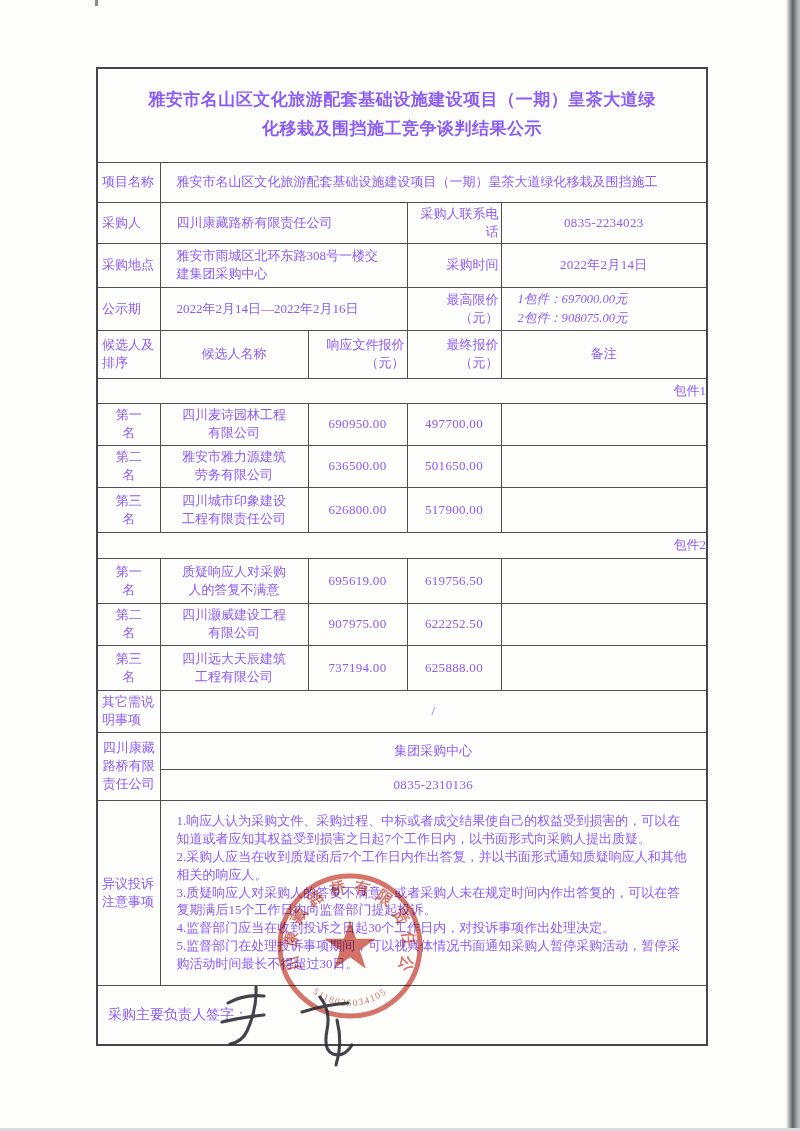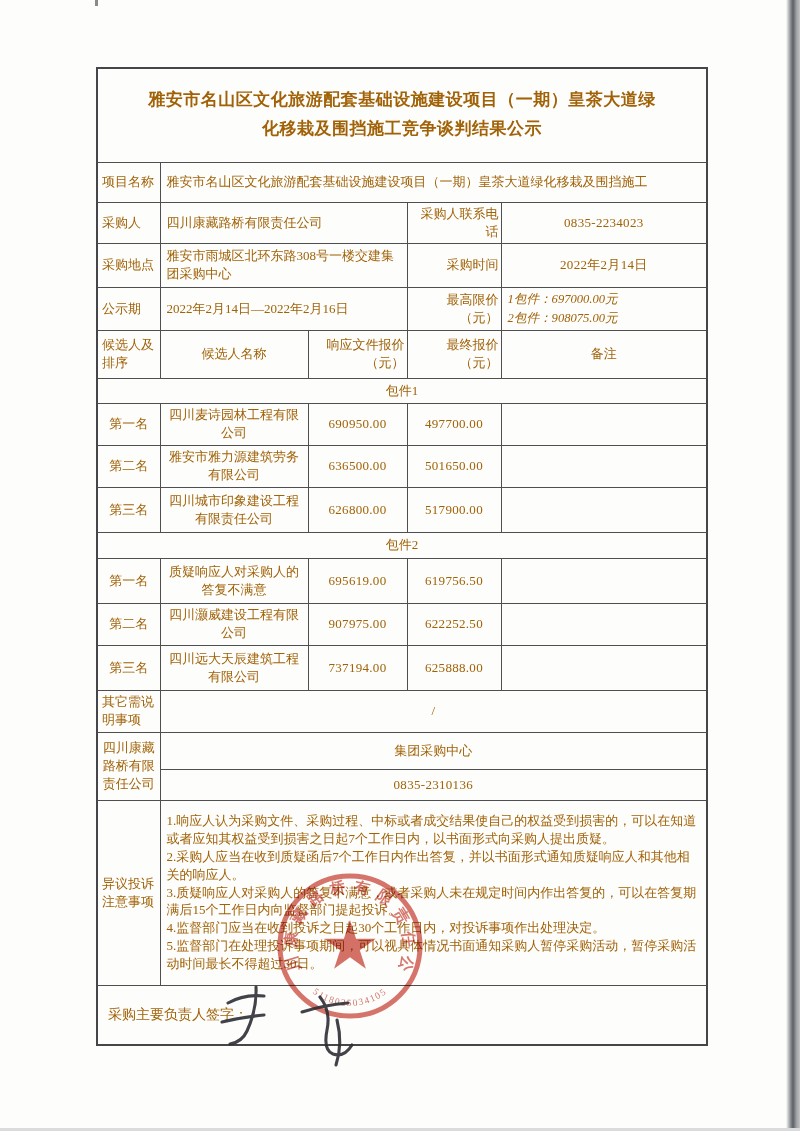--- a/index.html
+++ b/index.html
@@ -1,47 +1,47 @@
 <!DOCTYPE html>
 <html><head>
 <meta charset="utf-8">
 <style>
   html,body{margin:0;padding:0;background:#e9e9e9;}
   .sheet{
     position:relative;width:800px;height:1131px;margin:0 auto;
     background:#fdfdfc;overflow:hidden;
-    font-family:"Liberation Serif","DejaVu Serif",serif;color:#a16207;
+    font-family:"Liberation Serif","DejaVu Serif",serif;color:#8b5cf6;
   }
   
   .scan-edge-right{position:absolute;top:0;left:786px;width:14px;height:1131px;
     background:linear-gradient(to right,#fdfdfc 0%,#84888c 35%,#5d6165 50%,#9ea1a4 75%,#c2c4c6 100%);}
   .scan-edge-bottom{position:absolute;left:0;bottom:0;width:100%;height:3px;background:#d9dbdc;}
   .scan-tick{position:absolute;left:95px;top:0;width:3px;height:6px;background:#8a8a8a;}
 
   table.notice{
     position:absolute;left:96px;top:67px;width:610px;
     border-collapse:collapse;table-layout:fixed;
   }
   table.notice{border:2px solid #46464a;}
   td{
     border:1.5px solid #4f4f52;vertical-align:middle;
-    font-size:13px;line-height:1.38;padding:2px 6px;overflow:hidden;
+    font-size:13px;line-height:1.38;padding:2px 16px;overflow:hidden;
     word-break:break-all;
   }
   .title-cell{
     font-weight:bold;font-size:17px;letter-spacing:.5px;
     text-align:center;line-height:1.7;padding:8px 42px;
   }
   .c{text-align:center;margin-left:40px;}
   .lbl{padding:2px 4px;}
   .tight{padding:1px 2px;text-align:right;}
   .num{text-align:center;letter-spacing:.3px;}
   .maxprice div{white-space:nowrap;font-size:12.6px;line-height:1.5;font-style:italic;}
   .note-items div{margin:0;}
-  .pkg-cell{text-align:center;padding:3px 0;}
+  .pkg-cell{text-align:right;padding:3px 0;}
   .sig-row-cell{padding:14px 10px;font-size:14px;}
 
   .seal{position:absolute;left:270px;top:866px;width:160px;height:160px;
     mix-blend-mode:multiply;opacity:.88;pointer-events:none;}
   .signature{position:absolute;left:210px;top:975px;width:210px;height:105px;pointer-events:none;}
 </style>
 </head>
 <body>
 
 <div class="sheet">

